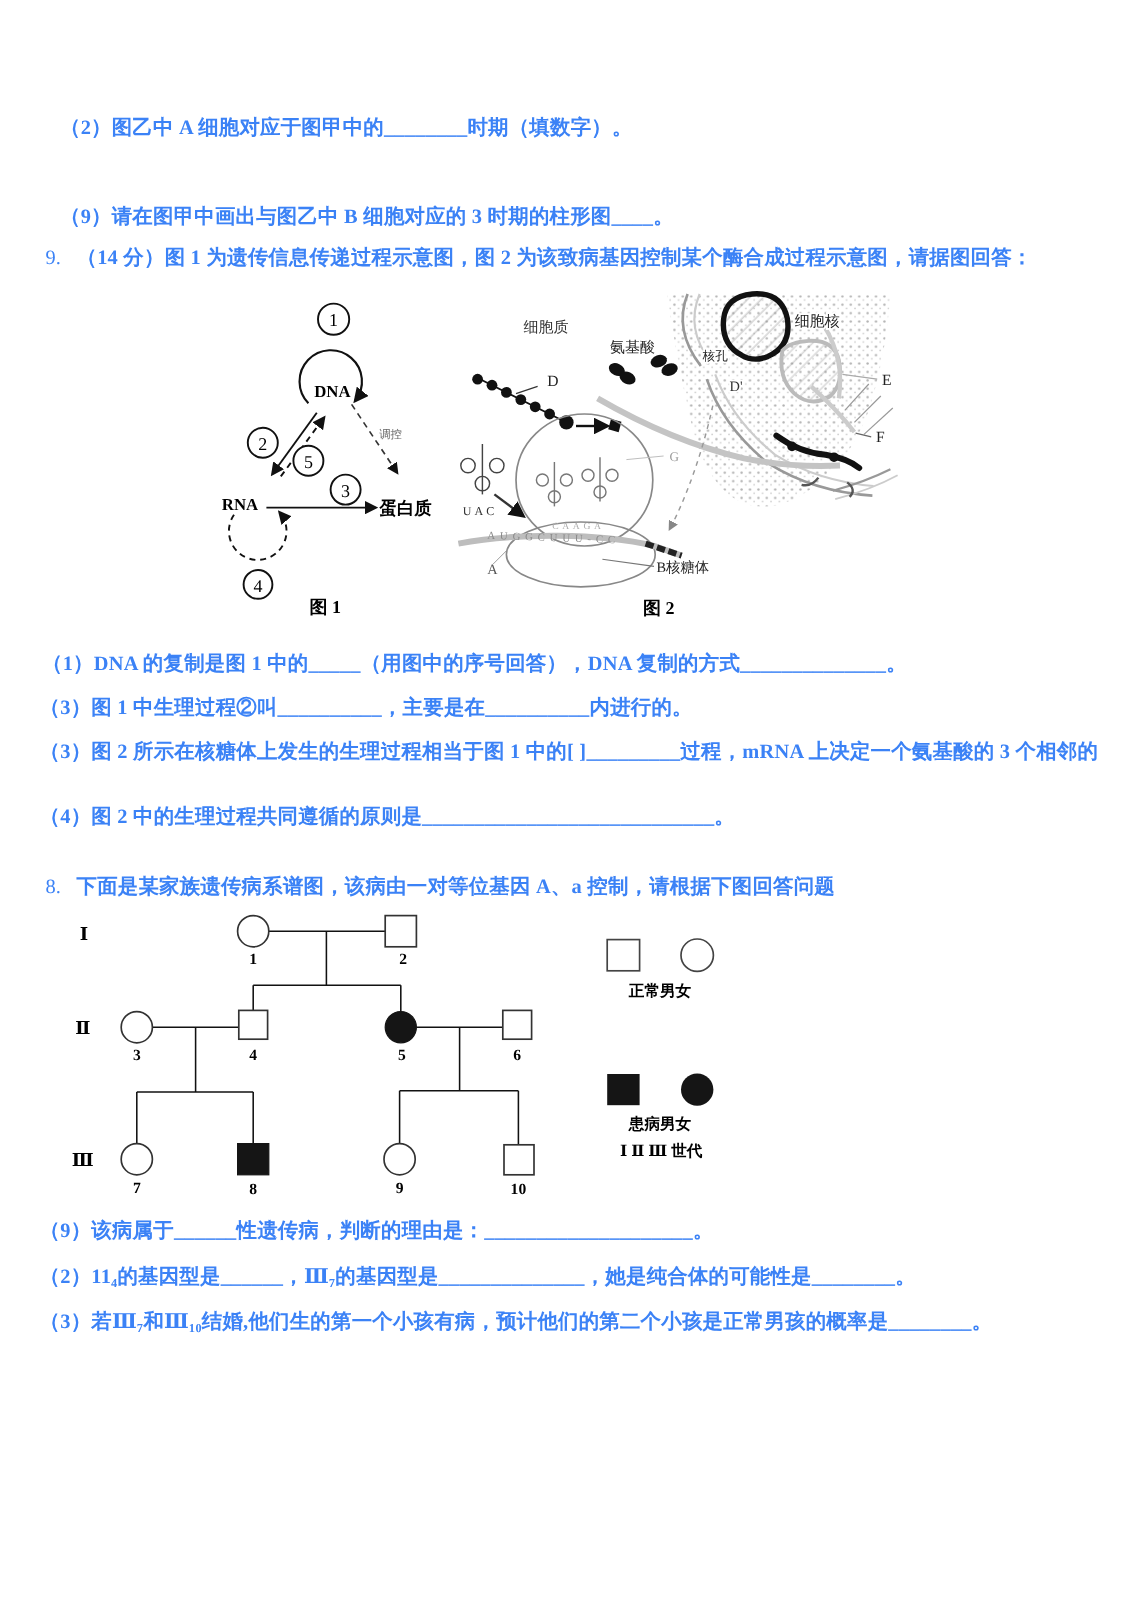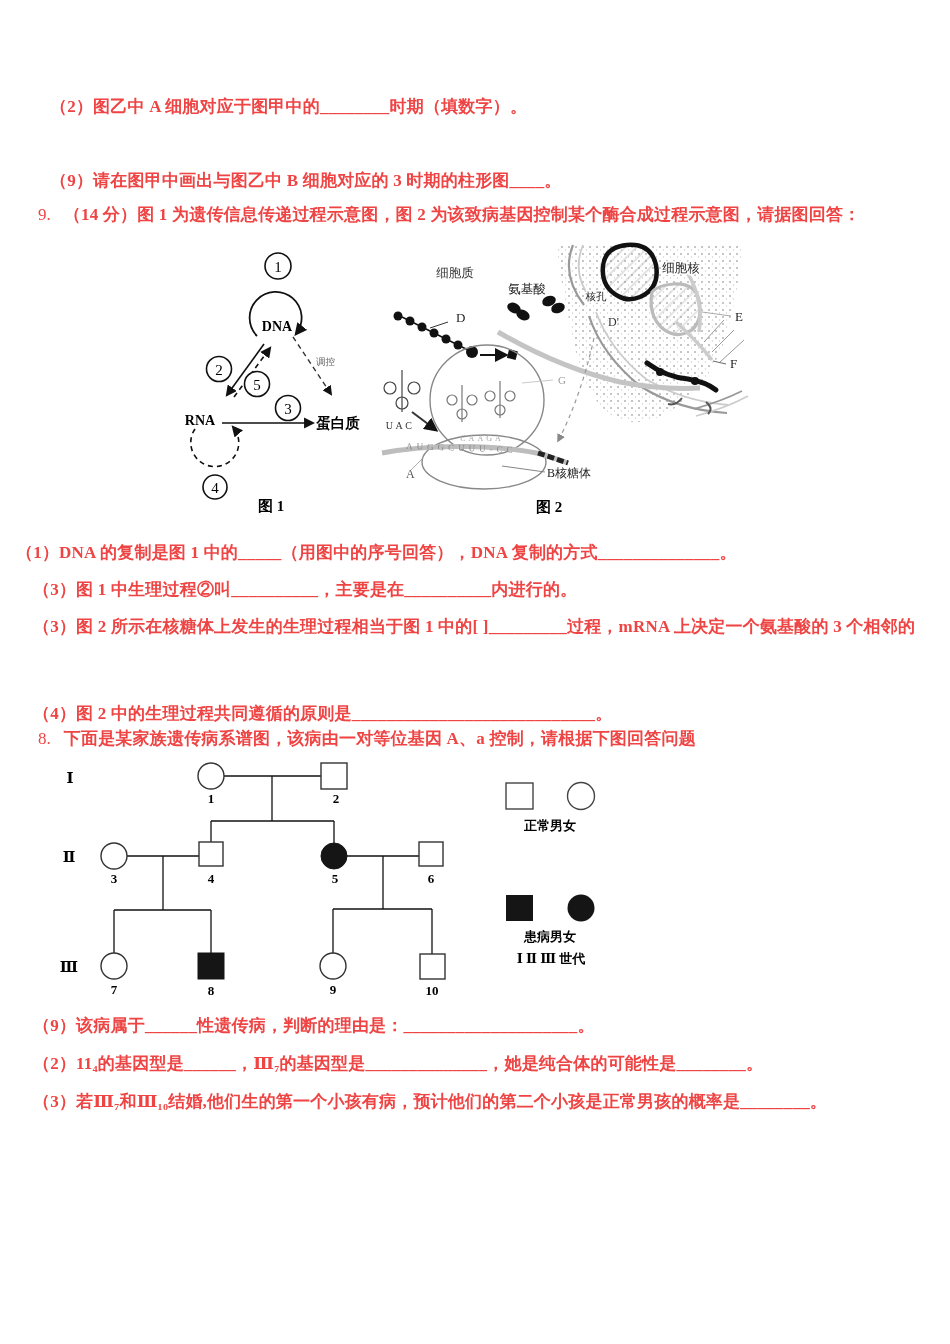--- a/index.html
+++ b/index.html
@@ -1,17 +1,17 @@
 <!DOCTYPE html>
 <html><head>
 <meta charset="utf-8">
 <style>
   html,body{margin:0;padding:0;background:#ffffff;}
   .page{position:relative;width:950px;height:1344px;background:#ffffff;overflow:hidden;
-        font-family:"Liberation Serif","DejaVu Serif",serif;color:#ef4444;text-decoration:underline;}
+        font-family:"Liberation Serif","DejaVu Serif",serif;color:#3b82f6;text-decoration:underline;}
   .line{position:absolute;white-space:nowrap;font-size:17px;font-weight:700;letter-spacing:.2px;}
   .qline{position:absolute;white-space:nowrap;font-size:17px;}
   .qnum{font-weight:400;margin-right:13px;}
   .qstem{font-weight:700;letter-spacing:.2px;}
   svg{position:absolute;overflow:visible;}
   svg text{font-family:"Liberation Serif","DejaVu Serif",serif;}
   .svglabel{fill:#222;}
 </style>
 </head>
 <body>
@@ -170,24 +170,24 @@
 
       <line x1="411" y1="470" x2="423" y2="458" stroke="#999" stroke-width="0.8"></line>
       <text x="406" y="478" font-size="12" fill="#555">A</text>
       <line x1="545" y1="472" x2="502" y2="466" stroke="#777" stroke-width="0.9"></line>
       <text x="547" y="477" font-size="12" fill="#222">B核糖体</text>
 
       <text x="549" y="512" text-anchor="middle" font-size="15" font-weight="bold">图 2</text>
     </g>
   </svg>
 
-  <div class="line" style="left:16px;top:541px">（1）DNA 的复制是图 1 中的_____（用图中的序号回答），DNA 复制的方式______________。</div>
+  <div class="line" style="left:35px;top:541px">（1）DNA 的复制是图 1 中的_____（用图中的序号回答），DNA 复制的方式______________。</div>
   <div class="line" style="left:33px;top:578px">（3）图 1 中生理过程②叫__________，主要是在__________内进行的。</div>
   <div class="line" style="left:33px;top:615px">（3）图 2 所示在核糖体上发生的生理过程相当于图 1 中的[ ]_________过程，mRNA 上决定一个氨基酸的 3 个相邻的</div>
-  <div class="line" style="left:33px;top:702px">（4）图 2 中的生理过程共同遵循的原则是____________________________。</div>
+  <div class="line" style="left:33px;top:669px">（4）图 2 中的生理过程共同遵循的原则是____________________________。</div>
 
   <div class="qline" style="left:38px;top:727px">
     <span class="qnum">8.</span><span class="qstem">下面是某家族遗传病系谱图，该病由一对等位基因 A、a 控制，请根据下图回答问题</span>
   </div>
 
   <svg style="left:40px;top:757px" width="680" height="248" viewBox="40 757 680 248">
     <g stroke="#111" stroke-width="1.3">
       <line x1="224" y1="776" x2="321" y2="776"></line>
         <line x1="272" y1="776" x2="272" y2="821"></line>
       <line x1="211" y1="821" x2="334" y2="821"></line>

